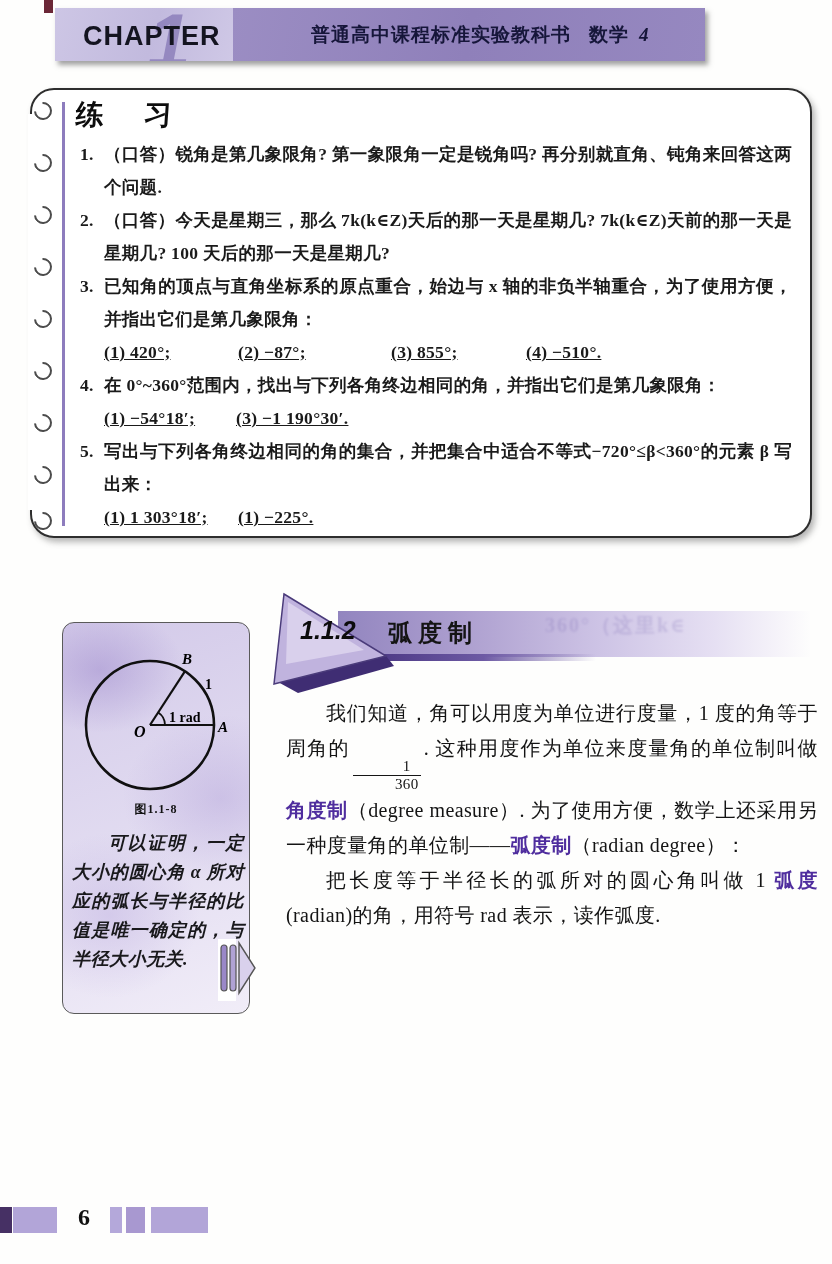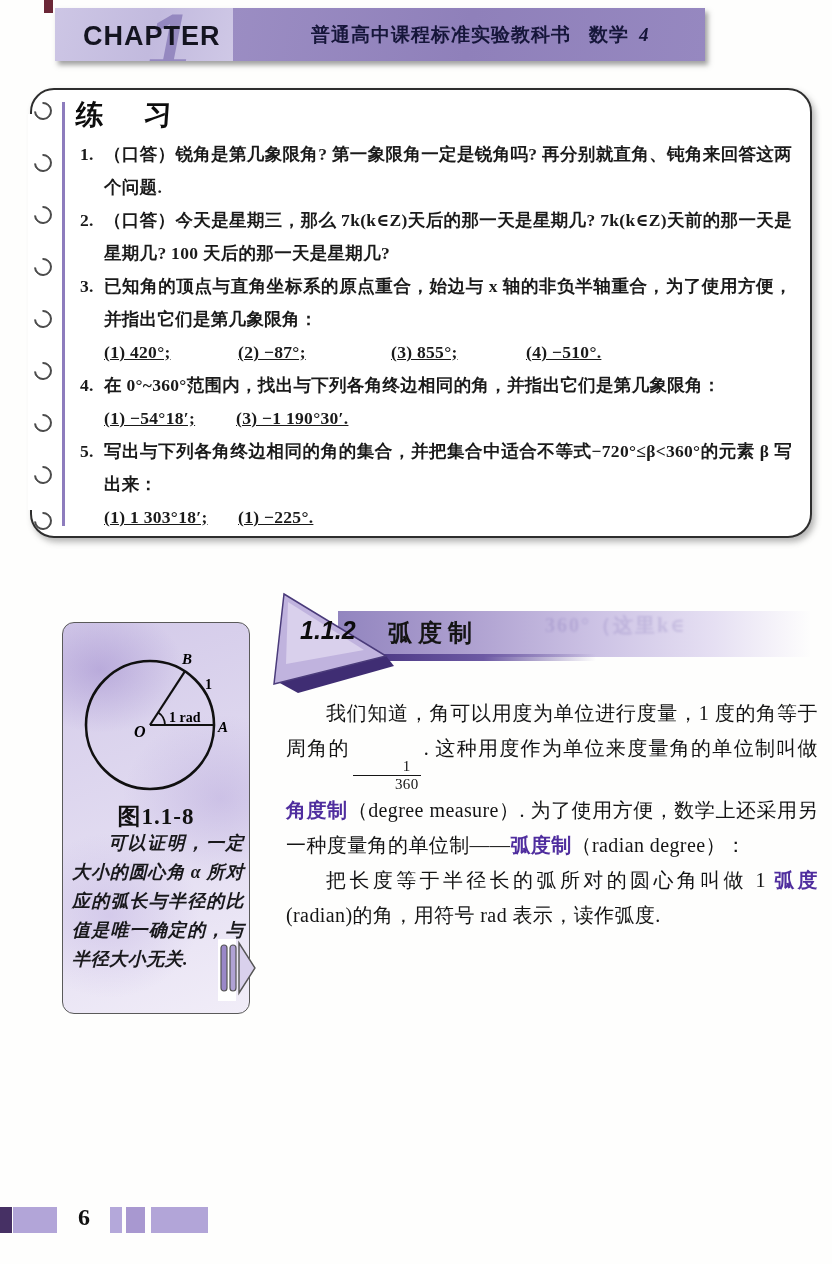--- a/index.html
+++ b/index.html
@@ -61,21 +61,21 @@
   
   .panel { position:absolute; left:62px; top:622px; width:188px; height:392px;
            border:1.5px solid #5a5a5a; border-radius:12px;
            background:
              radial-gradient(120px 90px at 20% 12%, rgba(150,128,200,.45), rgba(150,128,200,0) 70%),
              radial-gradient(140px 120px at 85% 45%, rgba(165,145,210,.35), rgba(165,145,210,0) 70%),
              radial-gradient(120px 110px at 25% 75%, rgba(170,150,215,.30), rgba(170,150,215,0) 75%),
              linear-gradient(160deg,#d3cae9 0%,#e2dcf1 55%,#f1edf8 100%); }
   .fig { position:absolute; left:9px; top:8px; }
   .fig-caption { position:absolute; left:0; top:178px; width:100%; text-align:center;
-                 font-weight:bold; font-size:23px; letter-spacing:1px; color:#111; }
+                 font-weight:bold; font-size:12px; letter-spacing:1px; color:#111; }
   .note { position:absolute; left:9px; top:206px; width:172px; font-size:18px; line-height:29px;
           font-style:italic; font-weight:bold; color:#19191c; text-indent:2em; letter-spacing:.5px; text-align:justify; }
   .tab-icon { position:absolute; right:-9px; top:316px; }
 
   
   .main { position:absolute; left:286px; top:696px; width:532px; font-size:20px; line-height:35px;
           letter-spacing:.4px; text-align:justify; color:#141414; }
   .main p { text-indent:2em; }
   .term { color:#4f2d9e; font-weight:bold; font-style:normal; }
   .frac { display:inline-flex; flex-direction:column; vertical-align:-1.05em; text-align:center;

